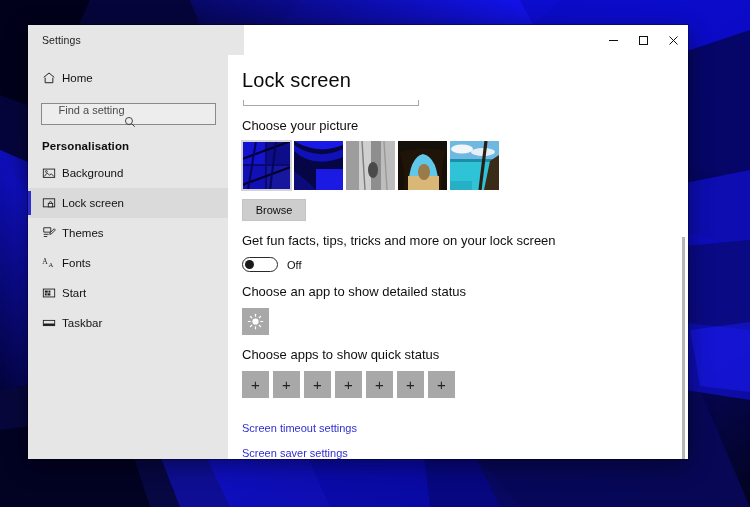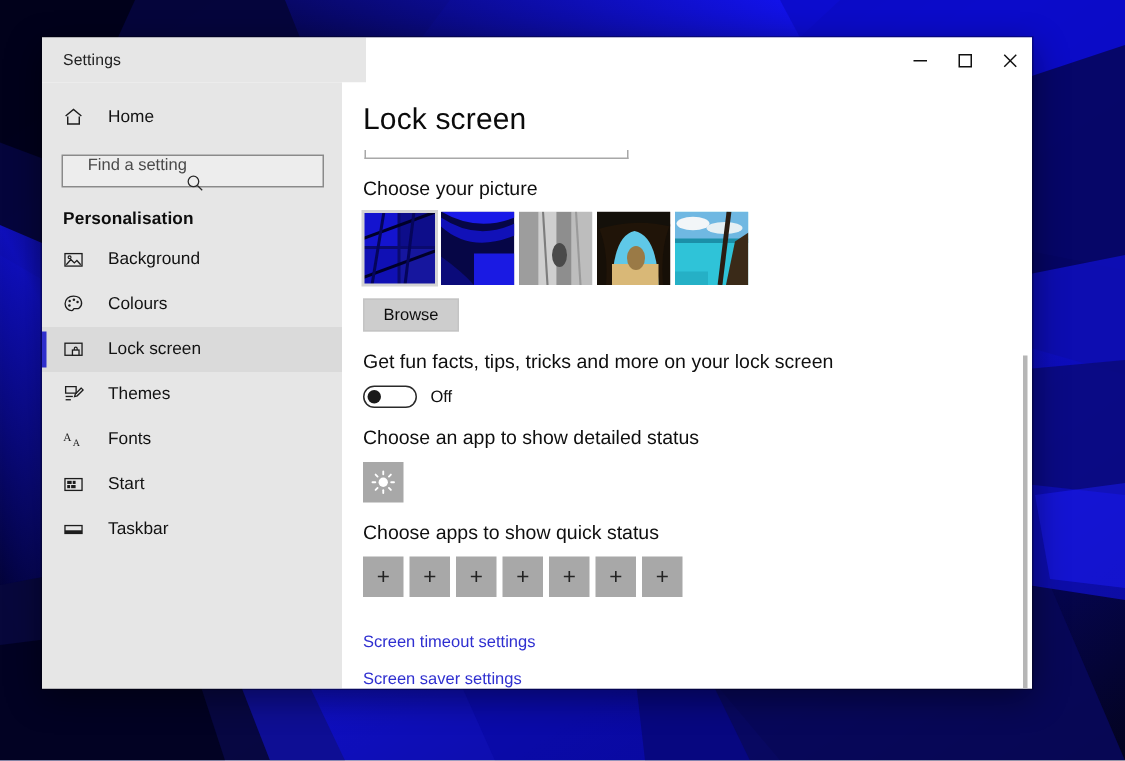--- a/index.html
+++ b/index.html
@@ -108,21 +108,20 @@
     width: 20px;
     display: flex;
     align-items: center;
     justify-content: flex-start;
     color: #1d1d1d;
     flex: 0 0 20px;
   }
   .nav-row .nav-label {
     font-size: 11.5px;
     color: #121212;
-    margin-left: 10px;
     white-space: nowrap;
   }
 
   #home-row { height: 30px; margin-bottom: 10px; }
 
   
   #search-wrap {
     margin: 0 12px 0 13px;
     height: 22px;
     background: #ededed;
@@ -422,32 +421,20 @@
           <span class="nav-icon">
             <svg width="14" height="14" viewBox="0 0 16 16">
               <rect x="1.5" y="3.5" width="13" height="9.5" fill="none" stroke="#1d1d1d" stroke-width="1"></rect>
               <path d="M2.5 12 L6 8 L8.6 10.6 L10.6 8.8 L13.5 12" fill="none" stroke="#1d1d1d" stroke-width="1"></path>
               <circle cx="5" cy="6.3" r="1.1" fill="none" stroke="#1d1d1d" stroke-width=".9"></circle>
             </svg>
           </span>
           <span class="nav-label">Background</span>
         </div>
 
-        <div class="nav-row">
-          <span class="nav-icon">
-            <svg width="14" height="14" viewBox="0 0 16 16">
-              <path d="M8 1.6 C4.3 1.6 1.6 4.1 1.6 7.4 C1.6 10.6 4.2 12.7 6.6 12.7 C7.9 12.7 7.6 11.6 8.4 11.2 C9.2 10.8 11 11.8 12.4 10.6 C13.8 9.4 14.4 7.6 14.1 6 C13.6 3.4 11.2 1.6 8 1.6 Z" fill="none" stroke="#1d1d1d" stroke-width="1"></path>
-              <circle cx="5.1" cy="5.4" r=".95" fill="#1d1d1d"></circle>
-              <circle cx="8.3" cy="4.3" r=".95" fill="#1d1d1d"></circle>
-              <circle cx="11.1" cy="6.1" r=".95" fill="#1d1d1d"></circle>
-              <circle cx="4.9" cy="8.8" r=".95" fill="#1d1d1d"></circle>
-            </svg>
-          </span>
-          <span class="nav-label">Colours</span>
-        </div>
 
         <div class="nav-row selected">
           <span class="nav-icon">
             <svg width="14" height="14" viewBox="0 0 16 16">
               <rect x="1.5" y="3.2" width="13" height="9.2" fill="none" stroke="#1d1d1d" stroke-width="1"></rect>
               <rect x="7.2" y="8.4" width="5" height="4" fill="#e6e6e6" stroke="#1d1d1d" stroke-width="1"></rect>
               <path d="M8.6 8.4 V7.3 A1.1 1.1 0 0 1 10.8 7.3 V8.4" fill="none" stroke="#1d1d1d" stroke-width=".9"></path>
             </svg>
           </span>
           <span class="nav-label">Lock screen</span>

